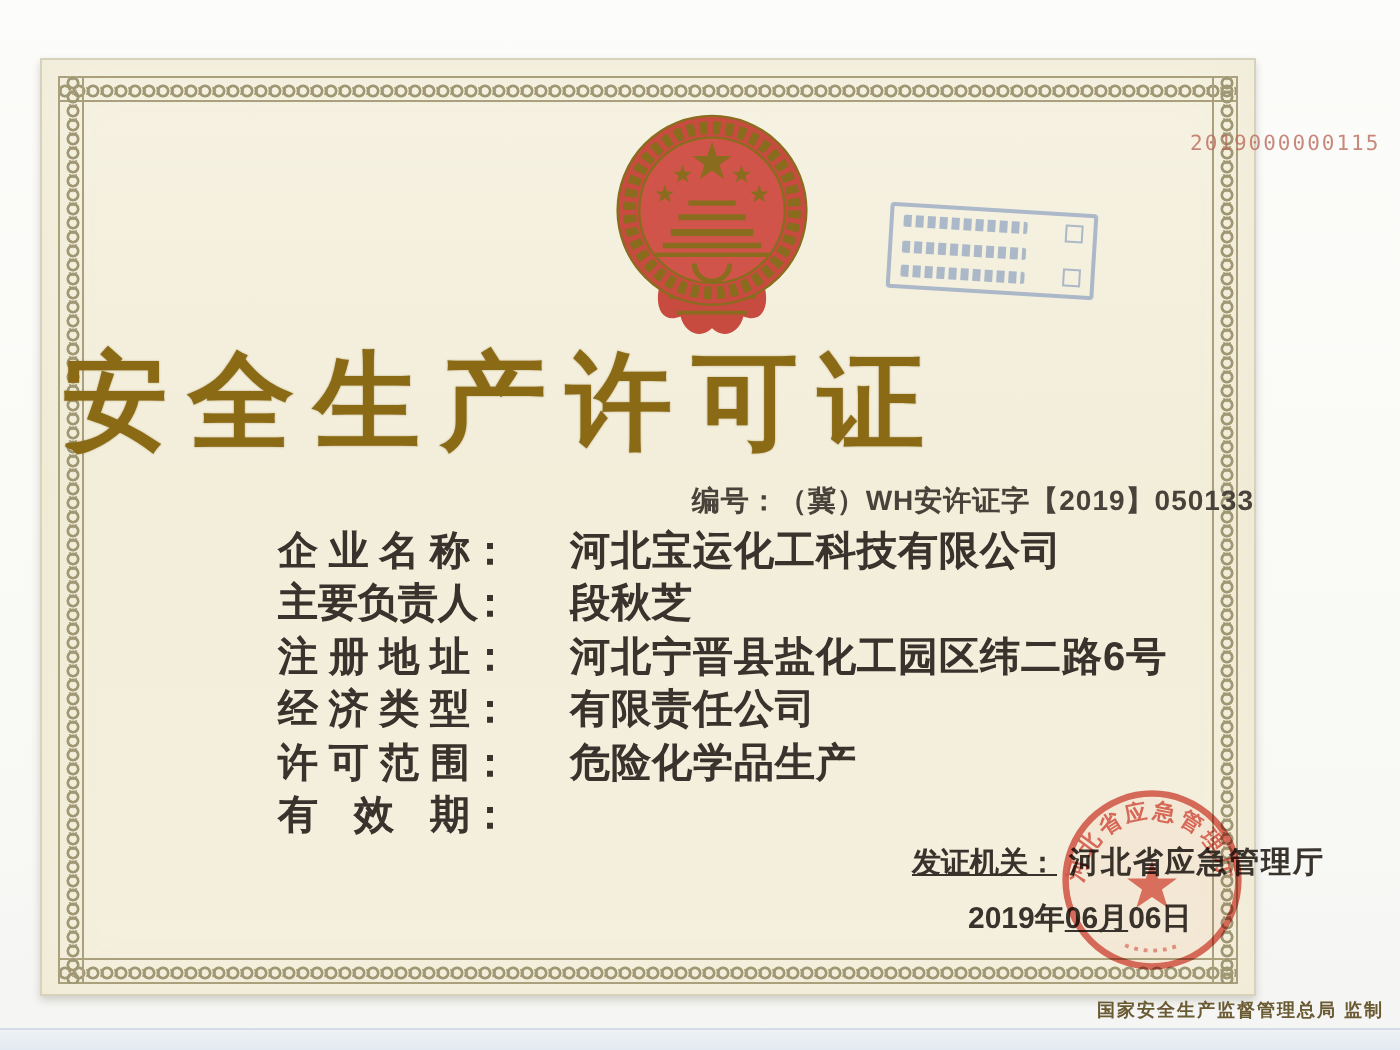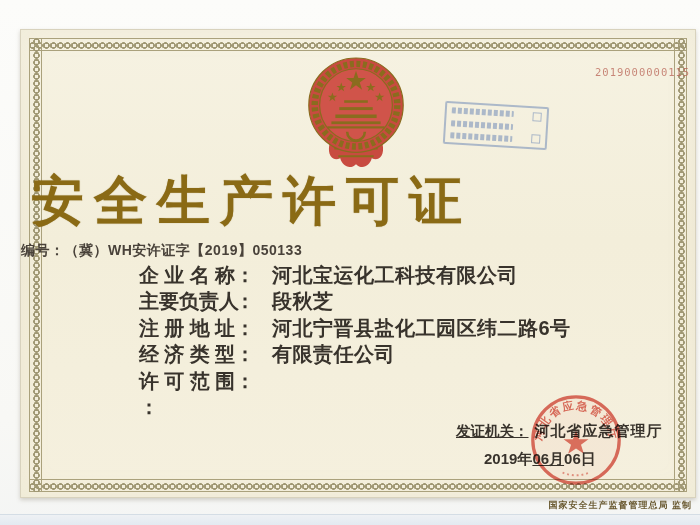--- a/index.html
+++ b/index.html
@@ -2,21 +2,21 @@
 <html><head>
 <meta charset="utf-8">
 <style>
   * { margin:0; padding:0; box-sizing:border-box; }
   html,body { width:700px; height:525px; overflow:hidden; }
   body { font-family:"Liberation Sans", sans-serif; background:#fbfbf8; position:relative; }
 
   .photo { position:absolute; inset:0; background:linear-gradient(180deg,#fcfcfa 0%,#f8f8f5 80%,#f4f5f4 100%); }
 
   .certificate {
-    position:absolute; left:20px; top:29px; width:676px; height:469px;
+    position:absolute; left:20px; top:29px; width:608px; height:469px;
     background:linear-gradient(180deg,#f6f2e2 0%,#f3eeda 45%,#f5f0de 100%);
     border:1px solid #d8d2bd;
     box-shadow:0 2px 4px rgba(110,100,80,.28), inset 0 0 30px rgba(200,190,150,.12);
   }
 
   
   .chain { position:absolute; }
   .chain-h {
     left:8px; right:8px; height:13px;
     border-top:1px solid #aaa17c; border-bottom:1px solid #aaa17c;
@@ -60,30 +60,30 @@
 
   .title {
     position:absolute; left:0; top:136px; width:100%;
     text-align:left; padding-left:10px;
     font-size:53px; font-weight:bold; color:#8a6a15;
     letter-spacing:10px; white-space:nowrap;
     text-shadow:0 0 1px rgba(120,92,16,.55);
   }
 
   .number-line {
-    position:absolute; left:0; top:212px; width:100%; text-align:left;
+    position:absolute; left:0; top:212px; width:100%; text-align:right;
     font-size:14px; font-weight:bold; color:#49423a; letter-spacing:.5px;
   }
 
   .fields { position:absolute; left:118px; top:232px; }
   .field-row { height:26.5px; display:flex; align-items:flex-end; font-size:20px; color:#38332c; white-space:nowrap; }
   .field-label { display:inline-block; width:96px; font-weight:bold;
     text-align:justify; text-align-last:justify; }
   .field-colon { font-weight:bold; }
-  .field-value { margin-left:17px; font-weight:bold; letter-spacing:.5px; }
+  .field-value { margin-left:30px; font-weight:bold; letter-spacing:.5px; }
 
   .issuer-block { position:absolute; left:435px; top:392px; width:230px; }
   .issuer-row { font-size:14.5px; color:#38332c; white-space:nowrap; }
   .issuer-label { font-weight:bold;text-decoration:underline; }
   .issuer-value { font-weight:bold; font-size:15px; margin-left:6px; letter-spacing:1px; }
   .date-row { margin-top:9px; padding-left:28px; font-size:15px; font-weight:bold; color:#38332c; white-space:nowrap; }
   .date-month { margin-left:0;text-decoration:underline; }
   .date-day { }
 
   .seal { position:absolute; left:507px; top:362px; width:96px; height:96px;
@@ -168,22 +168,24 @@
         <span class="field-value">河北宁晋县盐化工园区纬二路6号</span>
       </div>
       <div class="field-row">
         <span class="field-label">经济类型</span>
           <span class="field-colon">：</span>
         <span class="field-value">有限责任公司</span>
       </div>
       <div class="field-row">
         <span class="field-label">许可范围</span>
           <span class="field-colon">：</span>
-      </div>
-      <div class="field-row">
+        <span class="field-value">危险化学品生产</span>
+      </div>
+      <div class="field-row">
+        <span class="field-label">有效期</span>
           <span class="field-colon">：</span>
       </div>
     </div>
 
     <div class="issuer-block">
       <div class="issuer-row">
         <span class="issuer-label">发证机关：</span><span class="issuer-value">河北省应急管理厅</span>
       </div>
       <div class="date-row">
         <span>2019年</span><span class="date-month">06月</span><span class="date-day">06日</span>

